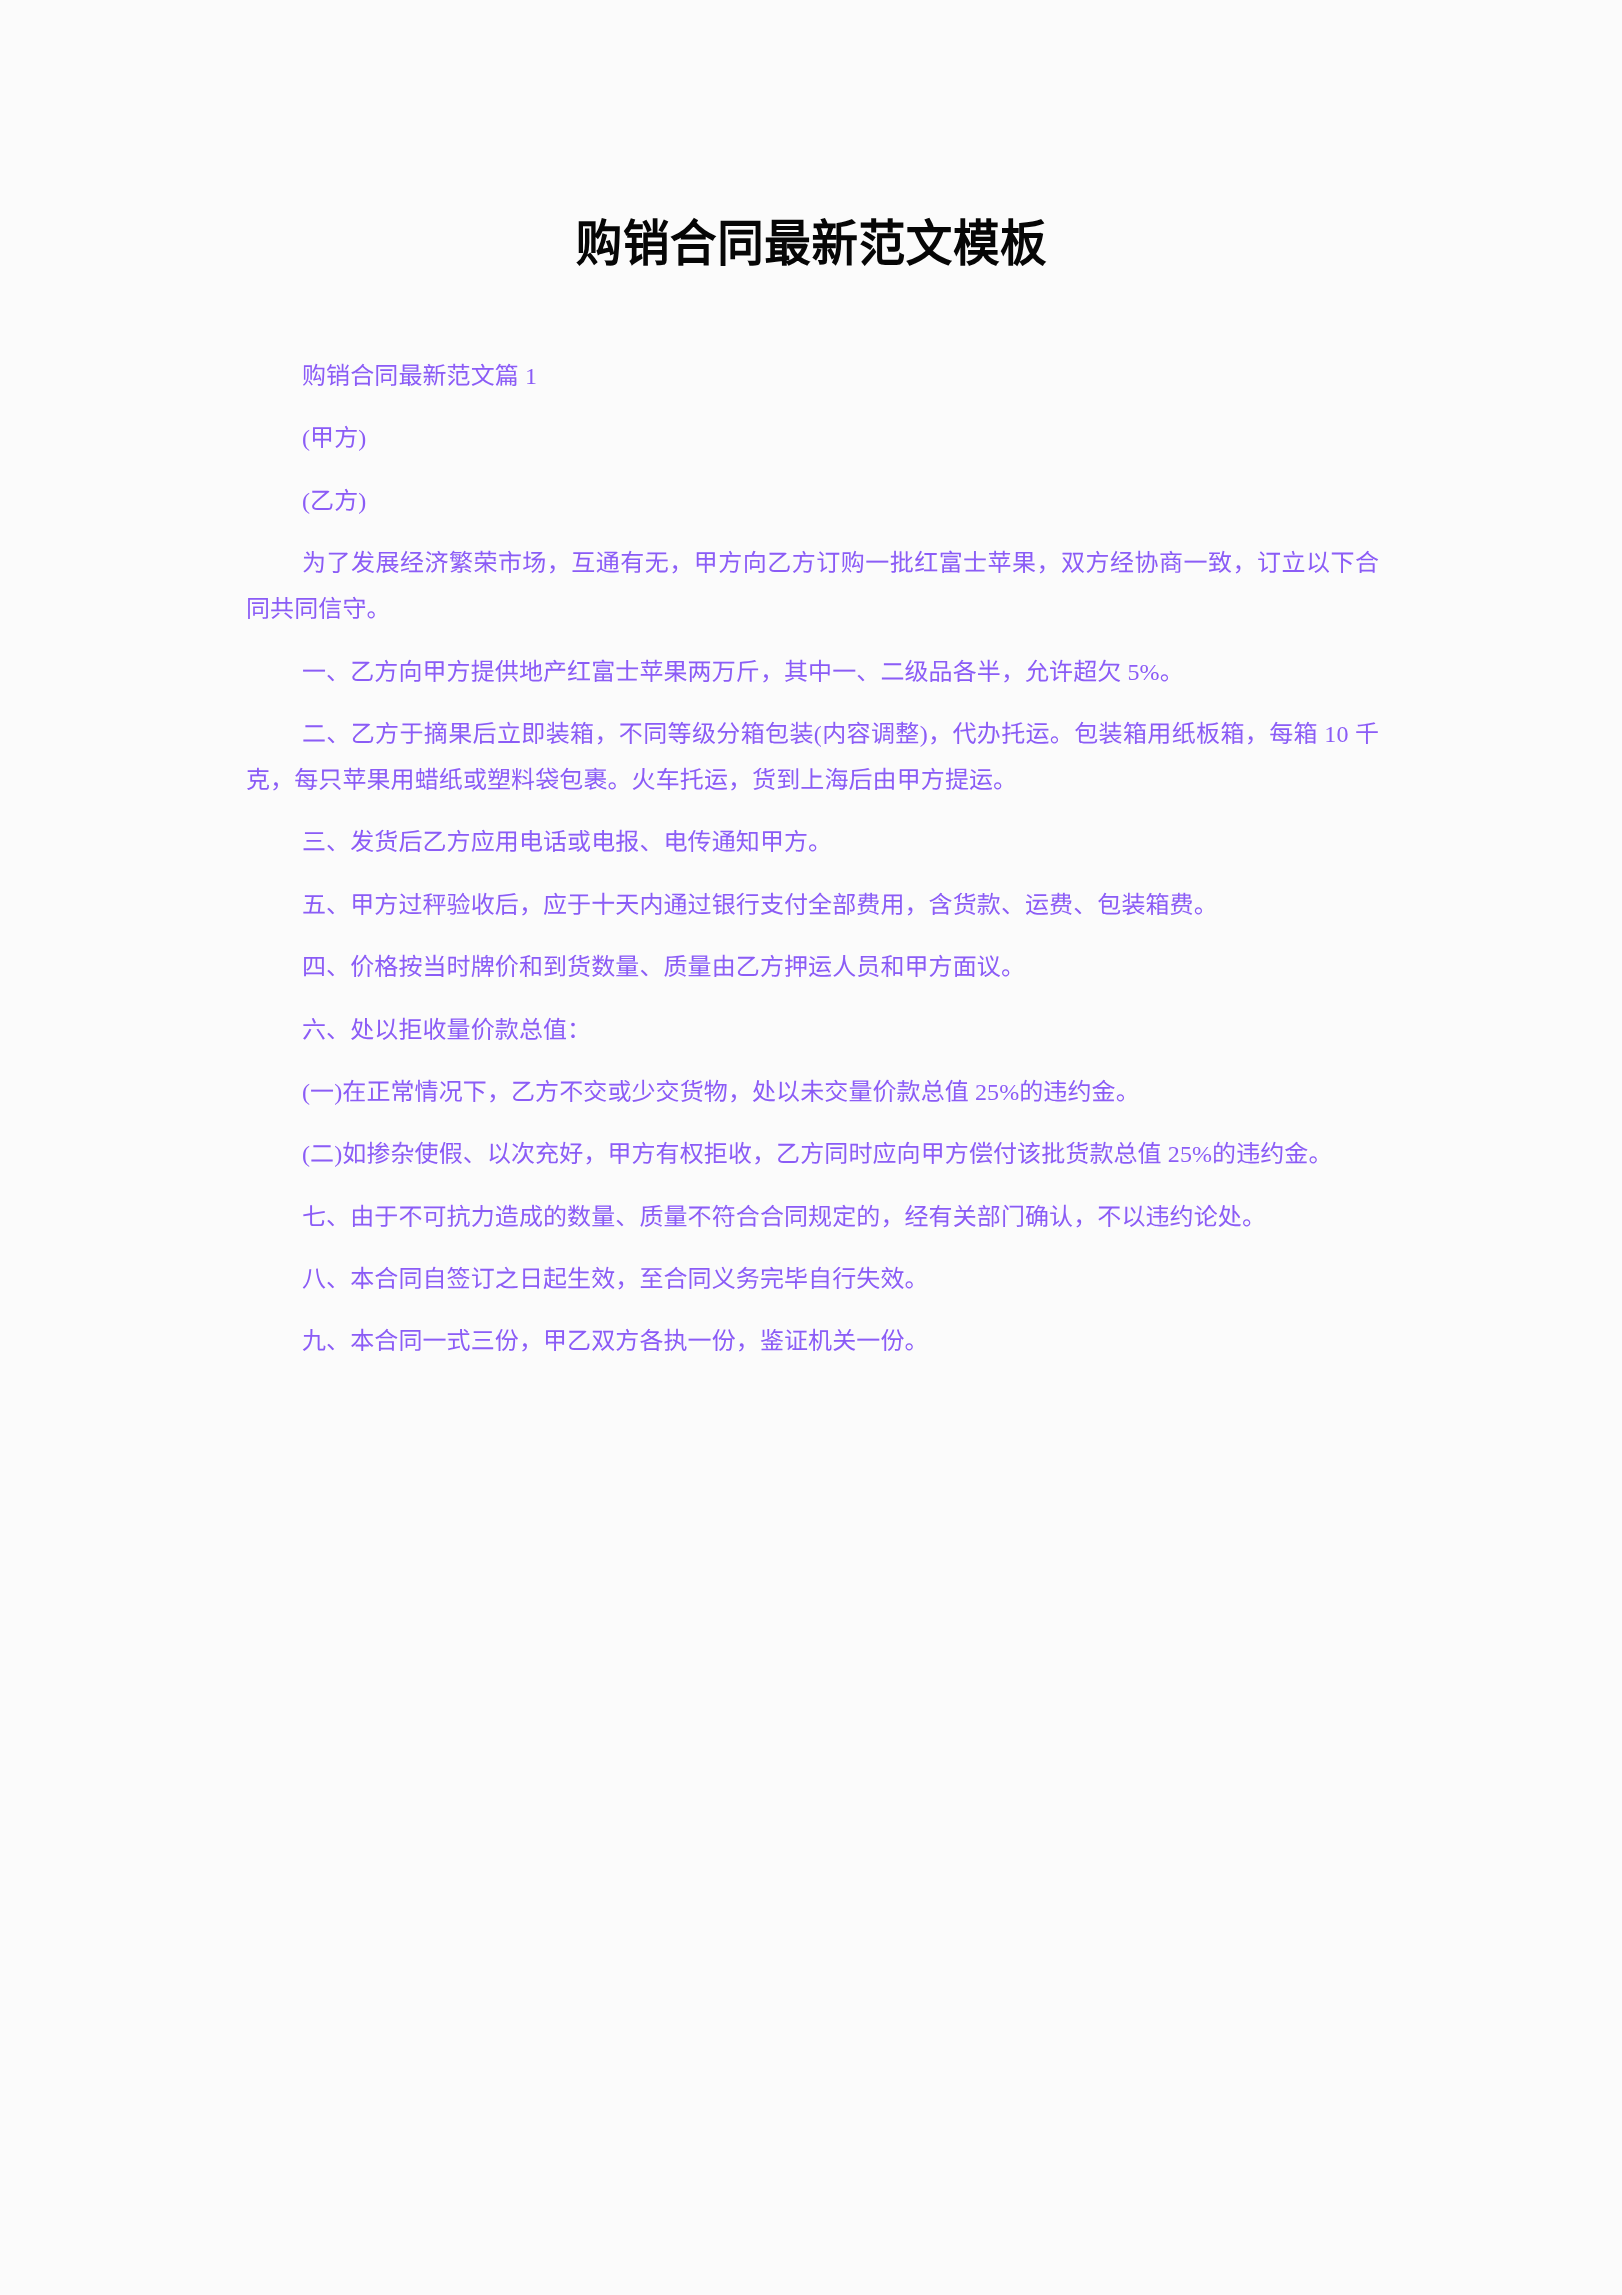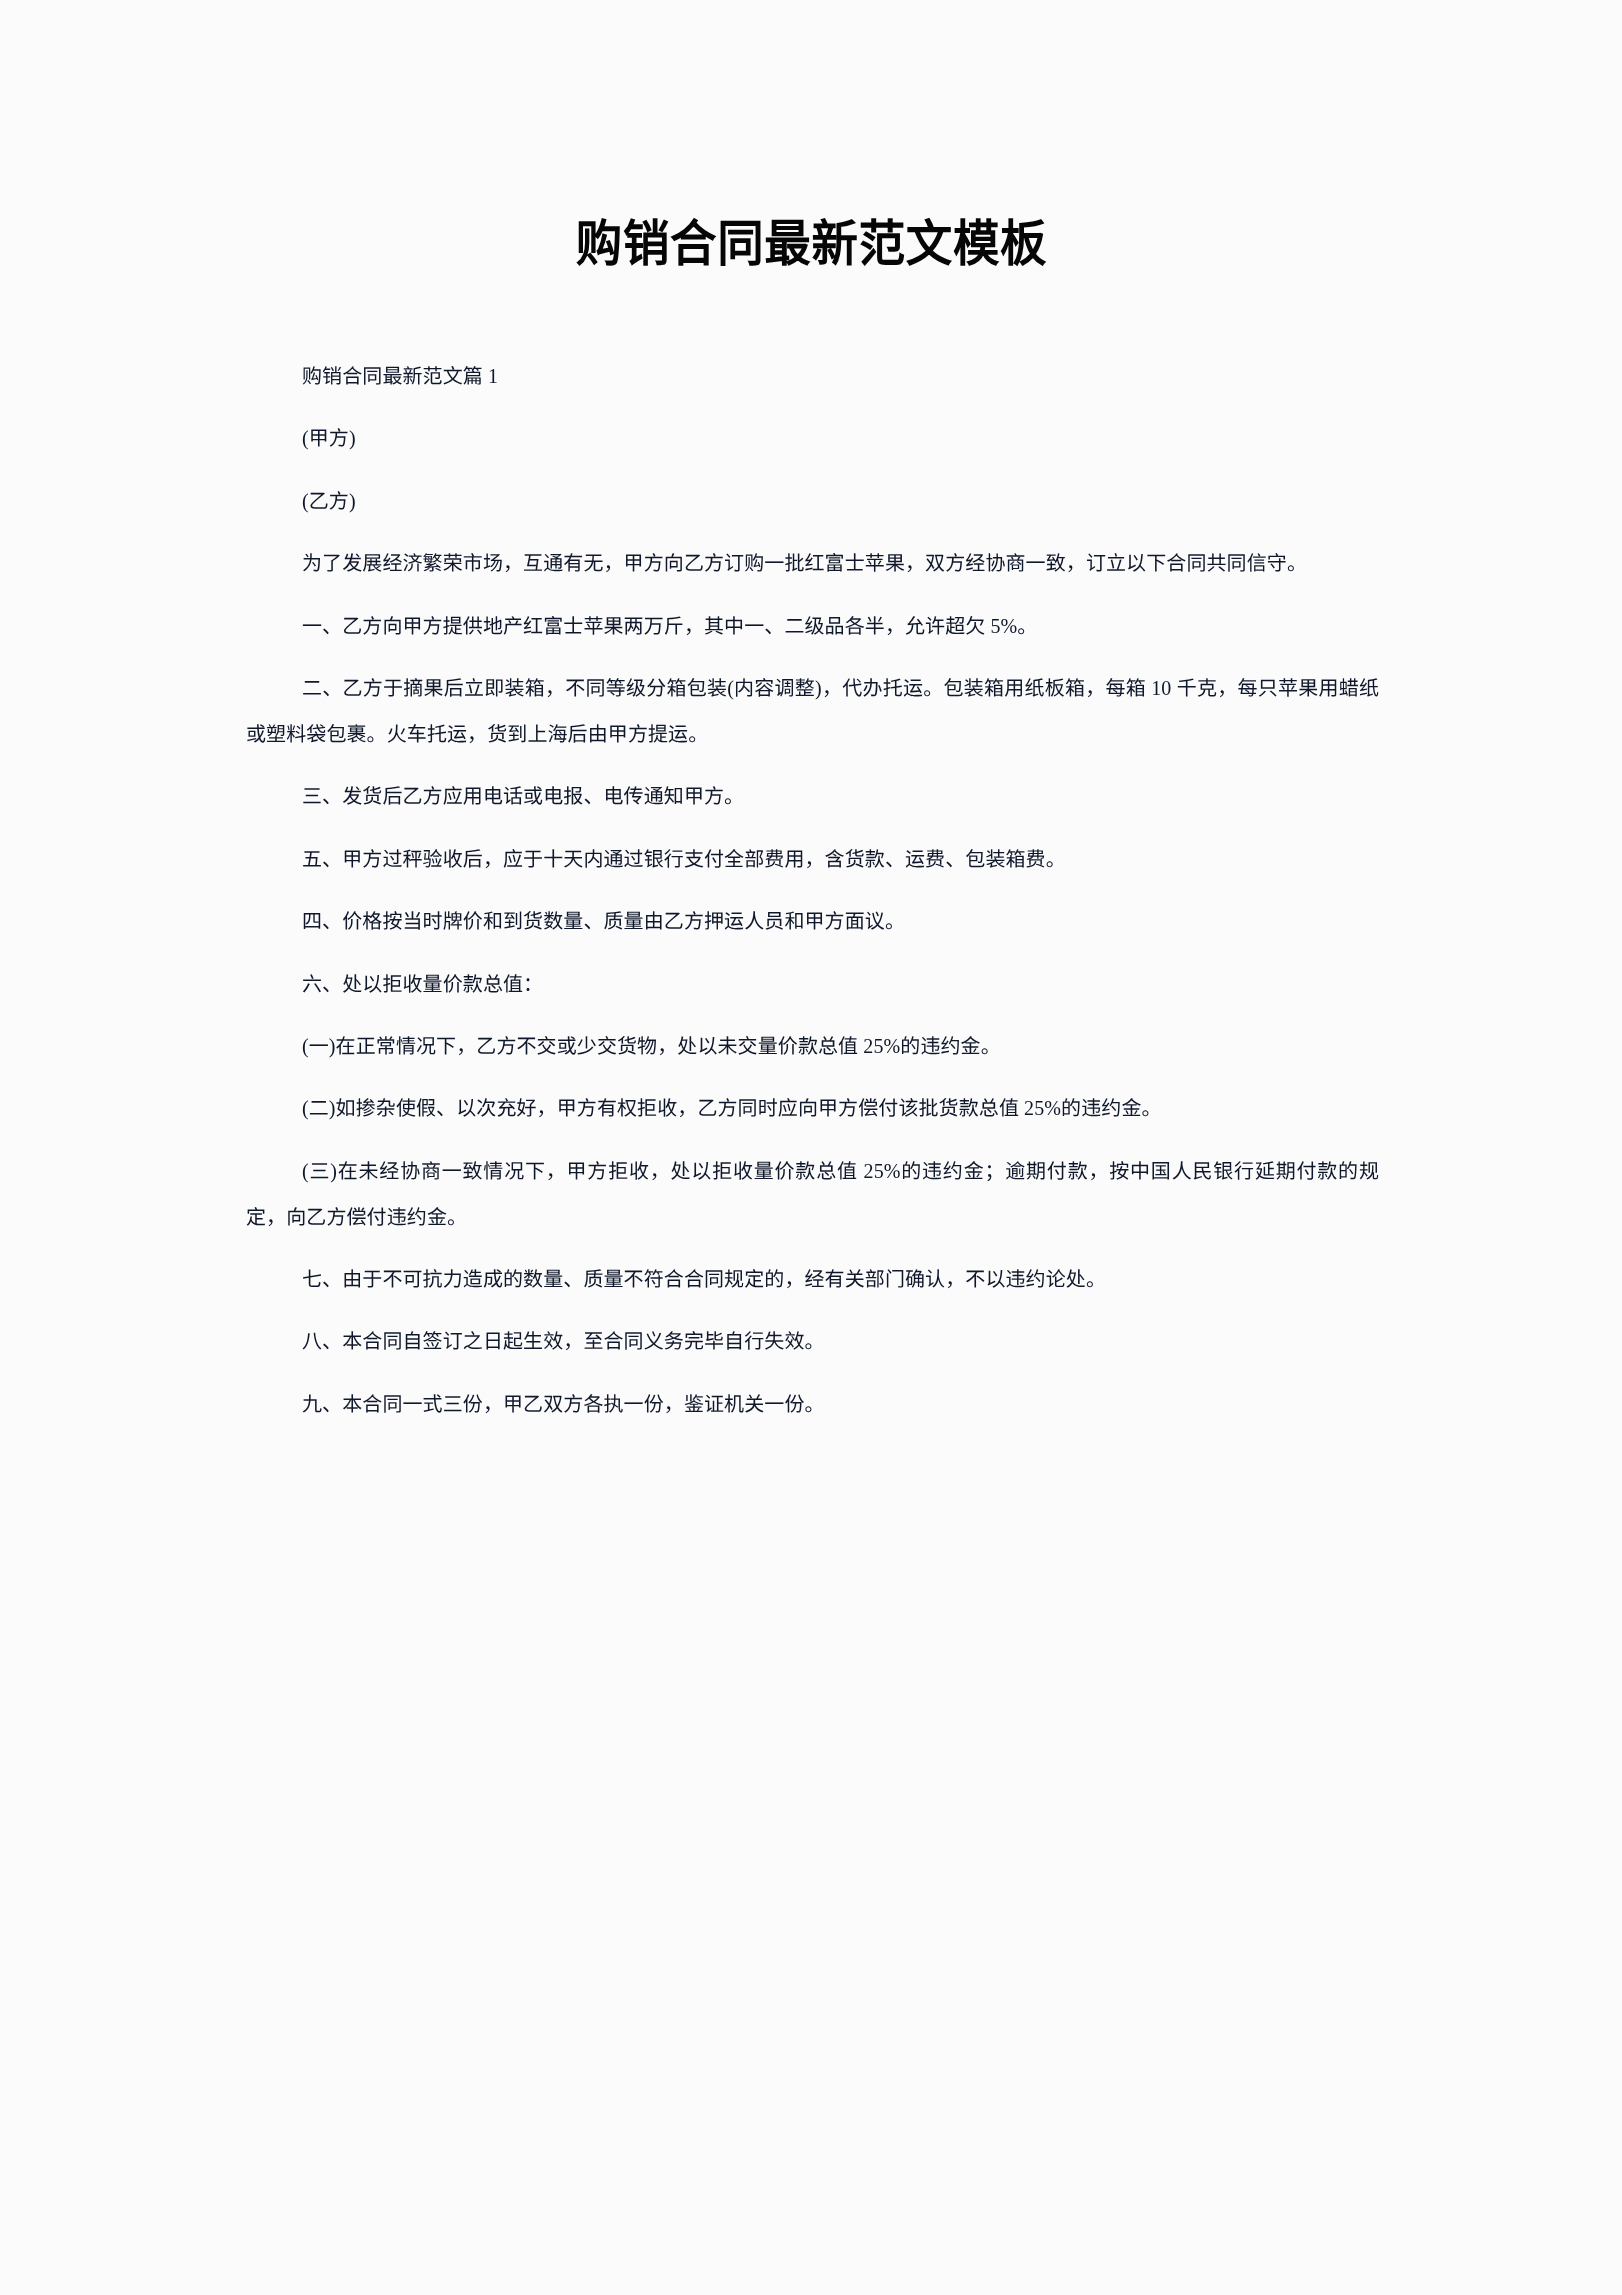--- a/index.html
+++ b/index.html
@@ -44,28 +44,28 @@
 
   
   .body-column {
     position: absolute;
     top: 353px;
     left: 246px;
     width: 1133px;
   }
 
   .para {
-    font-size: 20px;
+    font-size: 24px;
     line-height: 46px;
     text-align: justify;
     text-justify: inter-ideograph;
     text-indent: 56px;
     margin: 0 0 16.4px 0;
     letter-spacing: 0.1px;
-    color: #0f172a;
+    color: #8b5cf6;
     font-family: "Liberation Serif", "DejaVu Serif", serif;
   }
 
   
   .para:last-child {
     margin-bottom: 0;
   }
 </style>
 </head>
 <body>
@@ -80,20 +80,19 @@
     <p class="para">(乙方)</p>
     <p class="para">为了发展经济繁荣市场，互通有无，甲方向乙方订购一批红富士苹果，双方经协商一致，订立以下合同共同信守。</p>
     <p class="para">一、乙方向甲方提供地产红富士苹果两万斤，其中一、二级品各半，允许超欠 5%。</p>
     <p class="para">二、乙方于摘果后立即装箱，不同等级分箱包装(内容调整)，代办托运。包装箱用纸板箱，每箱 10 千克，每只苹果用蜡纸或塑料袋包裹。火车托运，货到上海后由甲方提运。</p>
     <p class="para">三、发货后乙方应用电话或电报、电传通知甲方。</p>
     <p class="para">五、甲方过秤验收后，应于十天内通过银行支付全部费用，含货款、运费、包装箱费。</p>
     <p class="para">四、价格按当时牌价和到货数量、质量由乙方押运人员和甲方面议。</p>
     <p class="para">六、处以拒收量价款总值：</p>
     <p class="para">(一)在正常情况下，乙方不交或少交货物，处以未交量价款总值 25%的违约金。</p>
     <p class="para">(二)如掺杂使假、以次充好，甲方有权拒收，乙方同时应向甲方偿付该批货款总值 25%的违约金。</p>
-    <p class="para">(三)在未经协商一致情况下，甲方拒收，处以拒收量价款总值 25%的违约金；逾期付款，按中国人民银行延期付款的规定，向乙方偿付违约金。</p>
     <p class="para">七、由于不可抗力造成的数量、质量不符合合同规定的，经有关部门确认，不以违约论处。</p>
     <p class="para">八、本合同自签订之日起生效，至合同义务完毕自行失效。</p>
     <p class="para">九、本合同一式三份，甲乙双方各执一份，鉴证机关一份。</p>
   </div>
 
 </div>
 
 
 </body></html>

